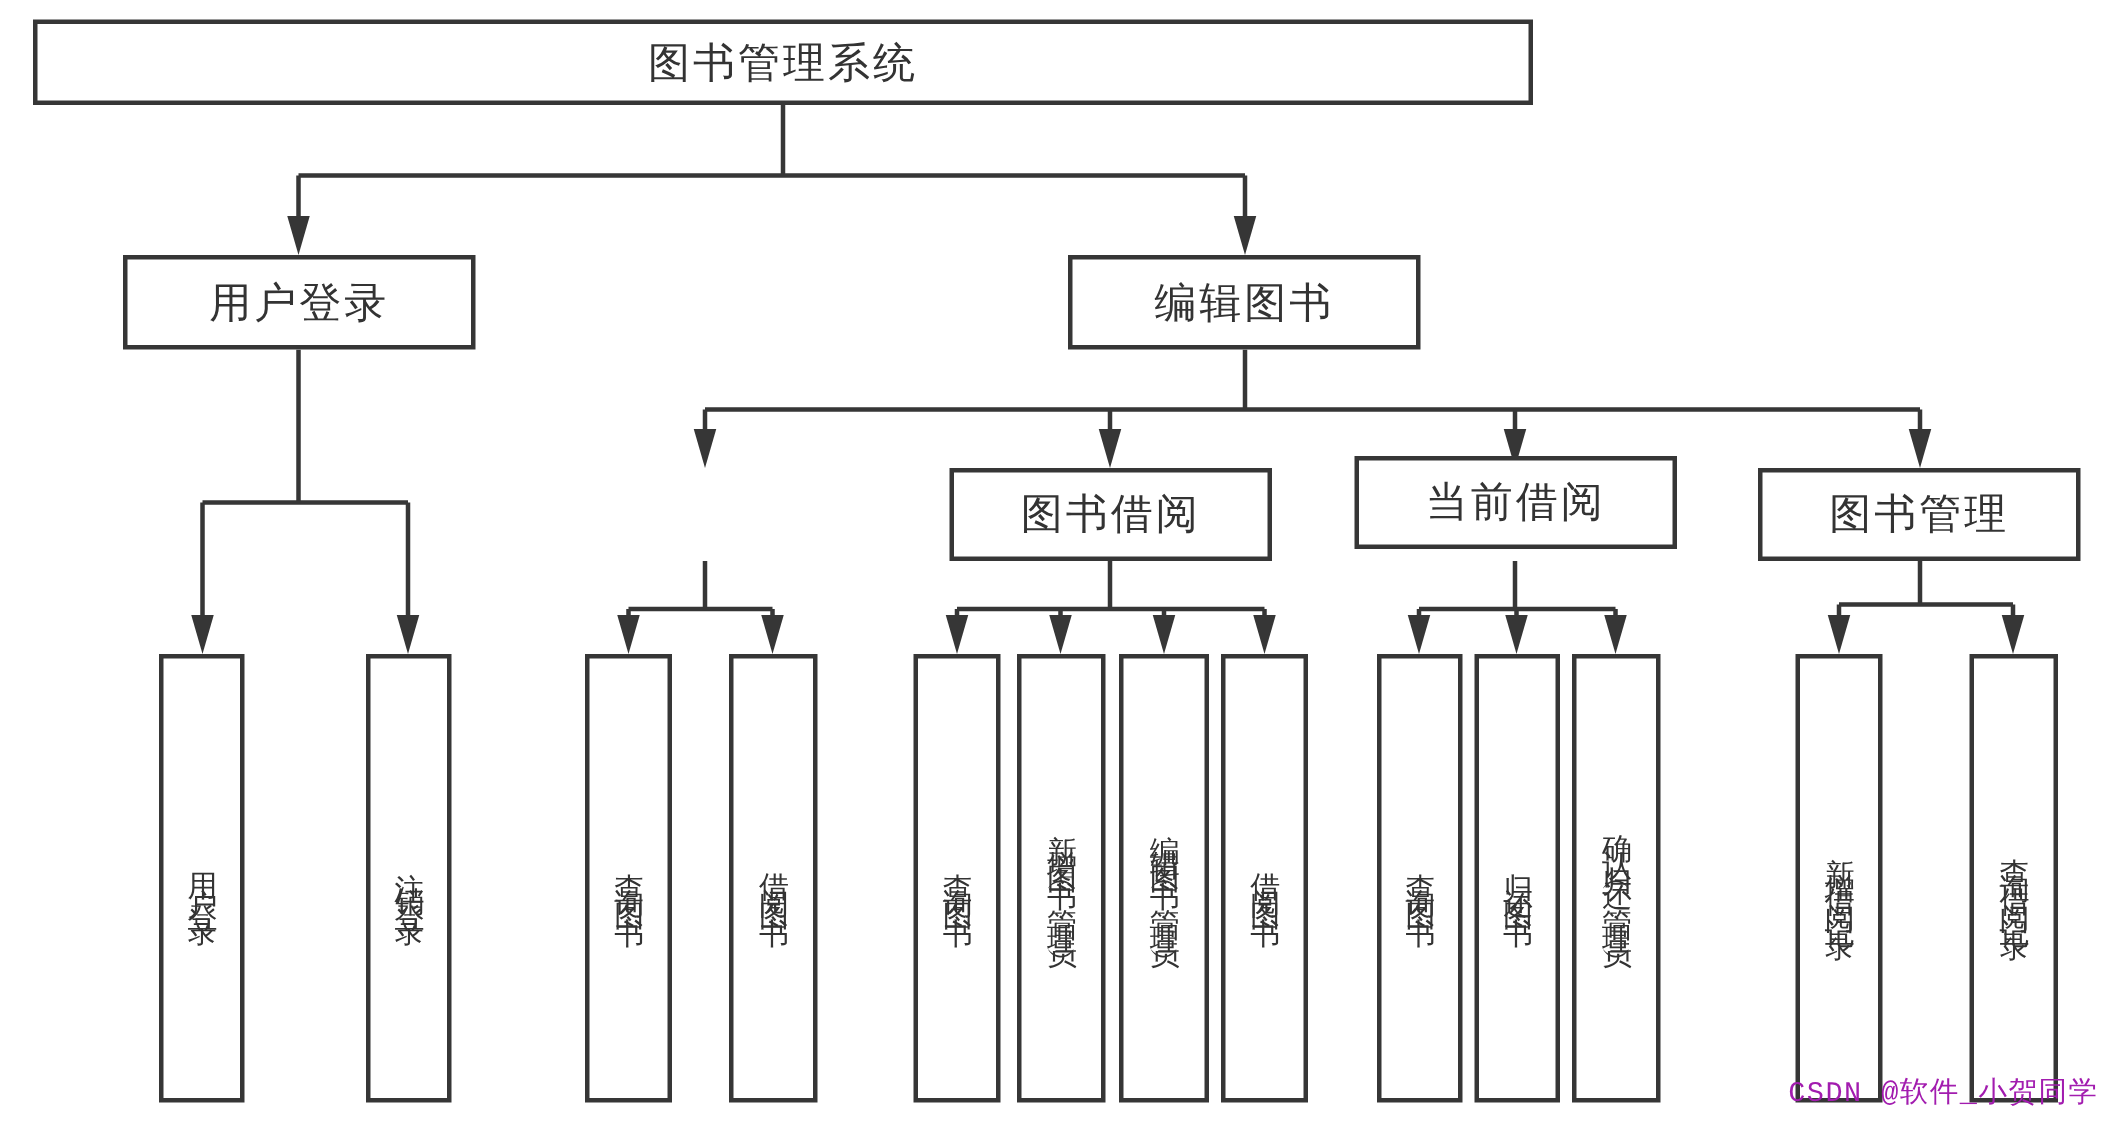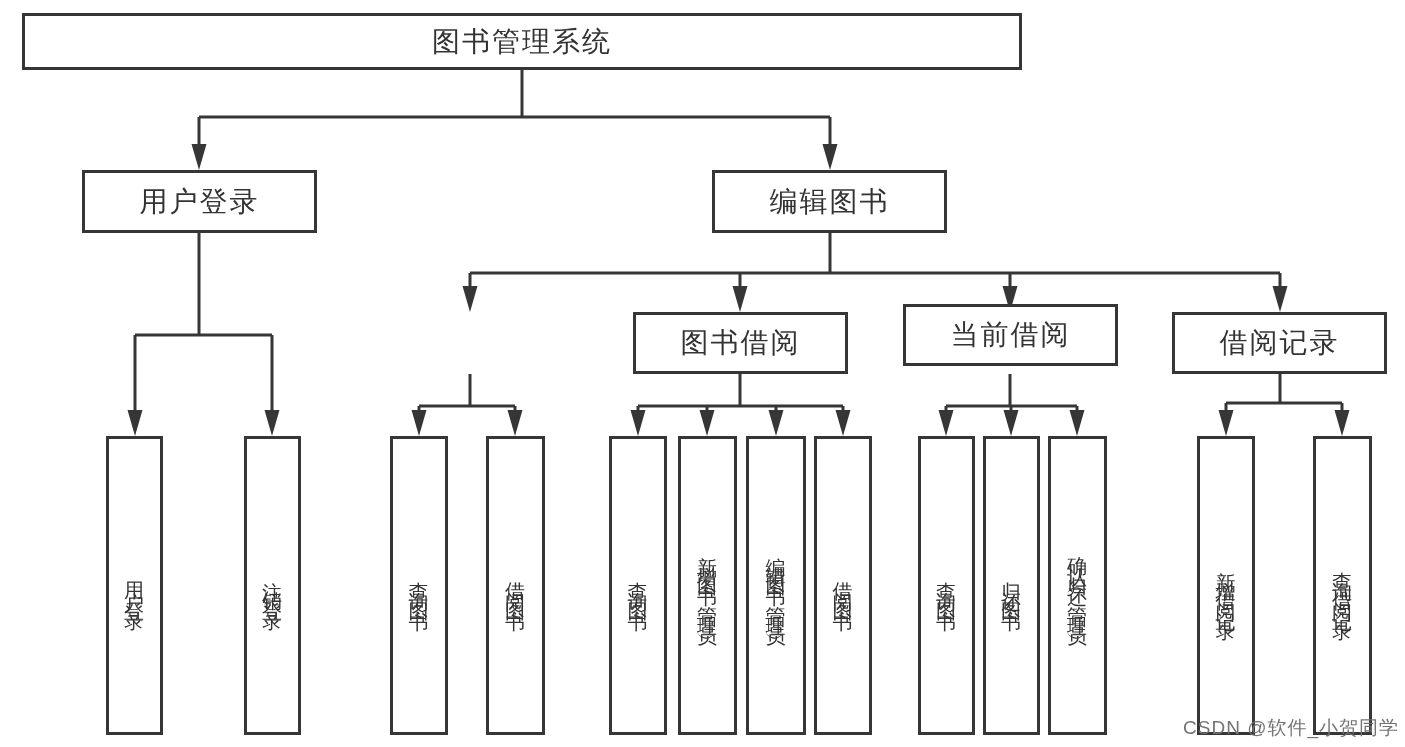--- a/index.html
+++ b/index.html
@@ -43,24 +43,25 @@
     text-orientation: mixed;
     font-size: 20px;
     letter-spacing: 10px;
     line-height: 1;
   }
   #watermark {
     position: absolute;
     right: 6px;
     bottom: 6px;
     font-size: 19px;
-    color: #737373;
+    color: #a21caf;
     letter-spacing: 1px;
     z-index: 3;
     white-space: nowrap;
+    font-family: Liberation Mono, monospace;
   }
 </style>
 </head>
 <body>
 
 <div id="canvas">
 
   <svg id="connectors" width="1405" height="747" viewBox="0 0 1405 747">
     <g stroke="#363636" stroke-width="3" fill="none">
 
@@ -112,21 +113,21 @@
     <span>编辑图书</span>
   </div>
 
   <div class="box h" style="left:633px; top:312px; width:215px; height:62px">
     <span>图书借阅</span>
   </div>
   <div class="box h" style="left:903px; top:304px; width:215px; height:62px">
     <span>当前借阅</span>
   </div>
   <div class="box h" style="left:1172px; top:312px; width:215px; height:62px">
-    <span>借阅记录</span>
+    <span>图书管理</span>
   </div>
 
   <div class="box v" style="left:106px; top:436px; width:57px; height:299px">
     <span>用户登录</span>
   </div>
   <div class="box v" style="left:244px; top:436px; width:57px; height:299px">
     <span>注销登录</span>
   </div>
 
   <div class="box v" style="left:390px; top:436px; width:58px; height:299px">

